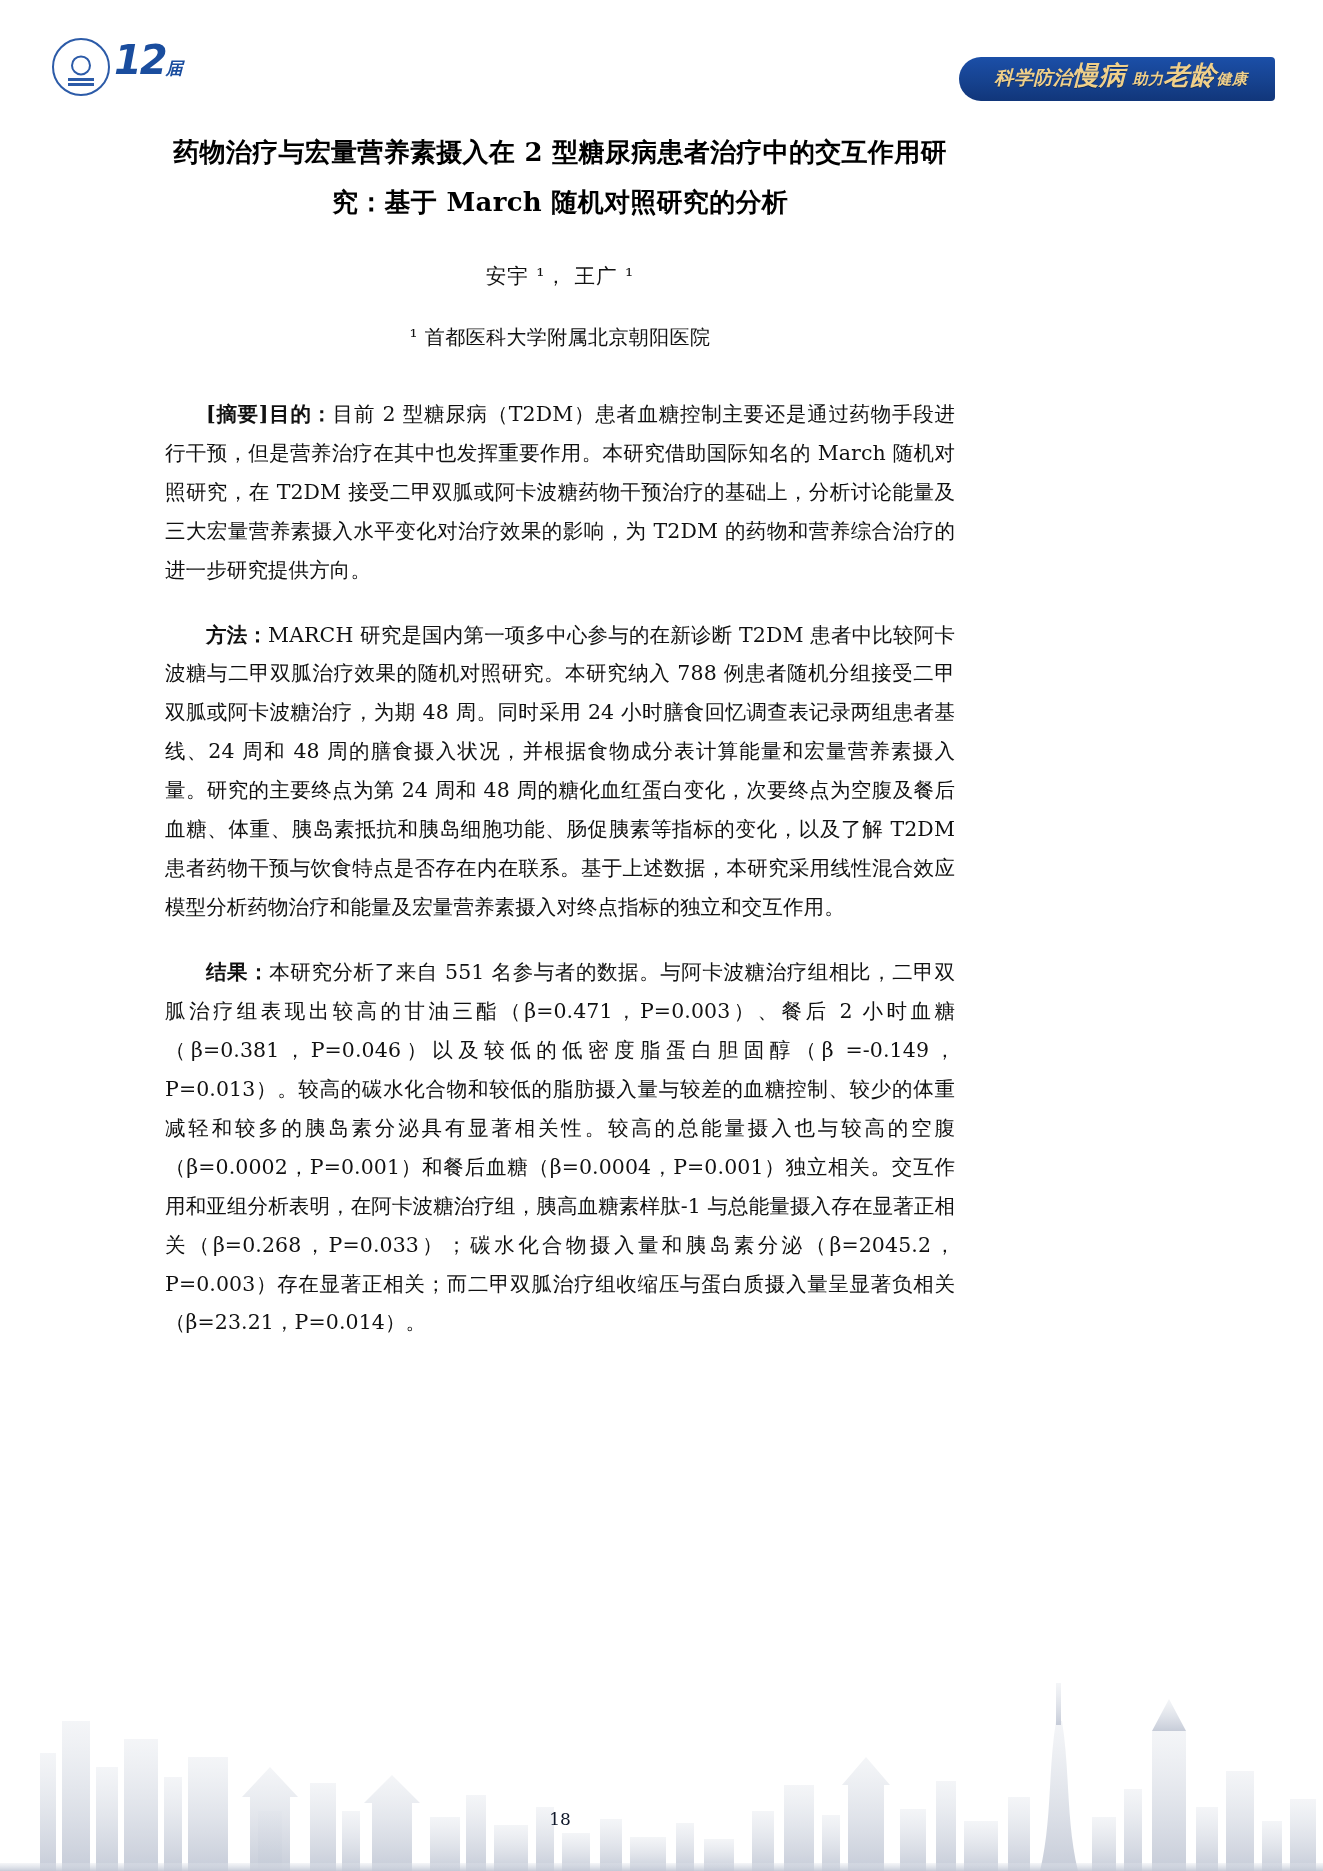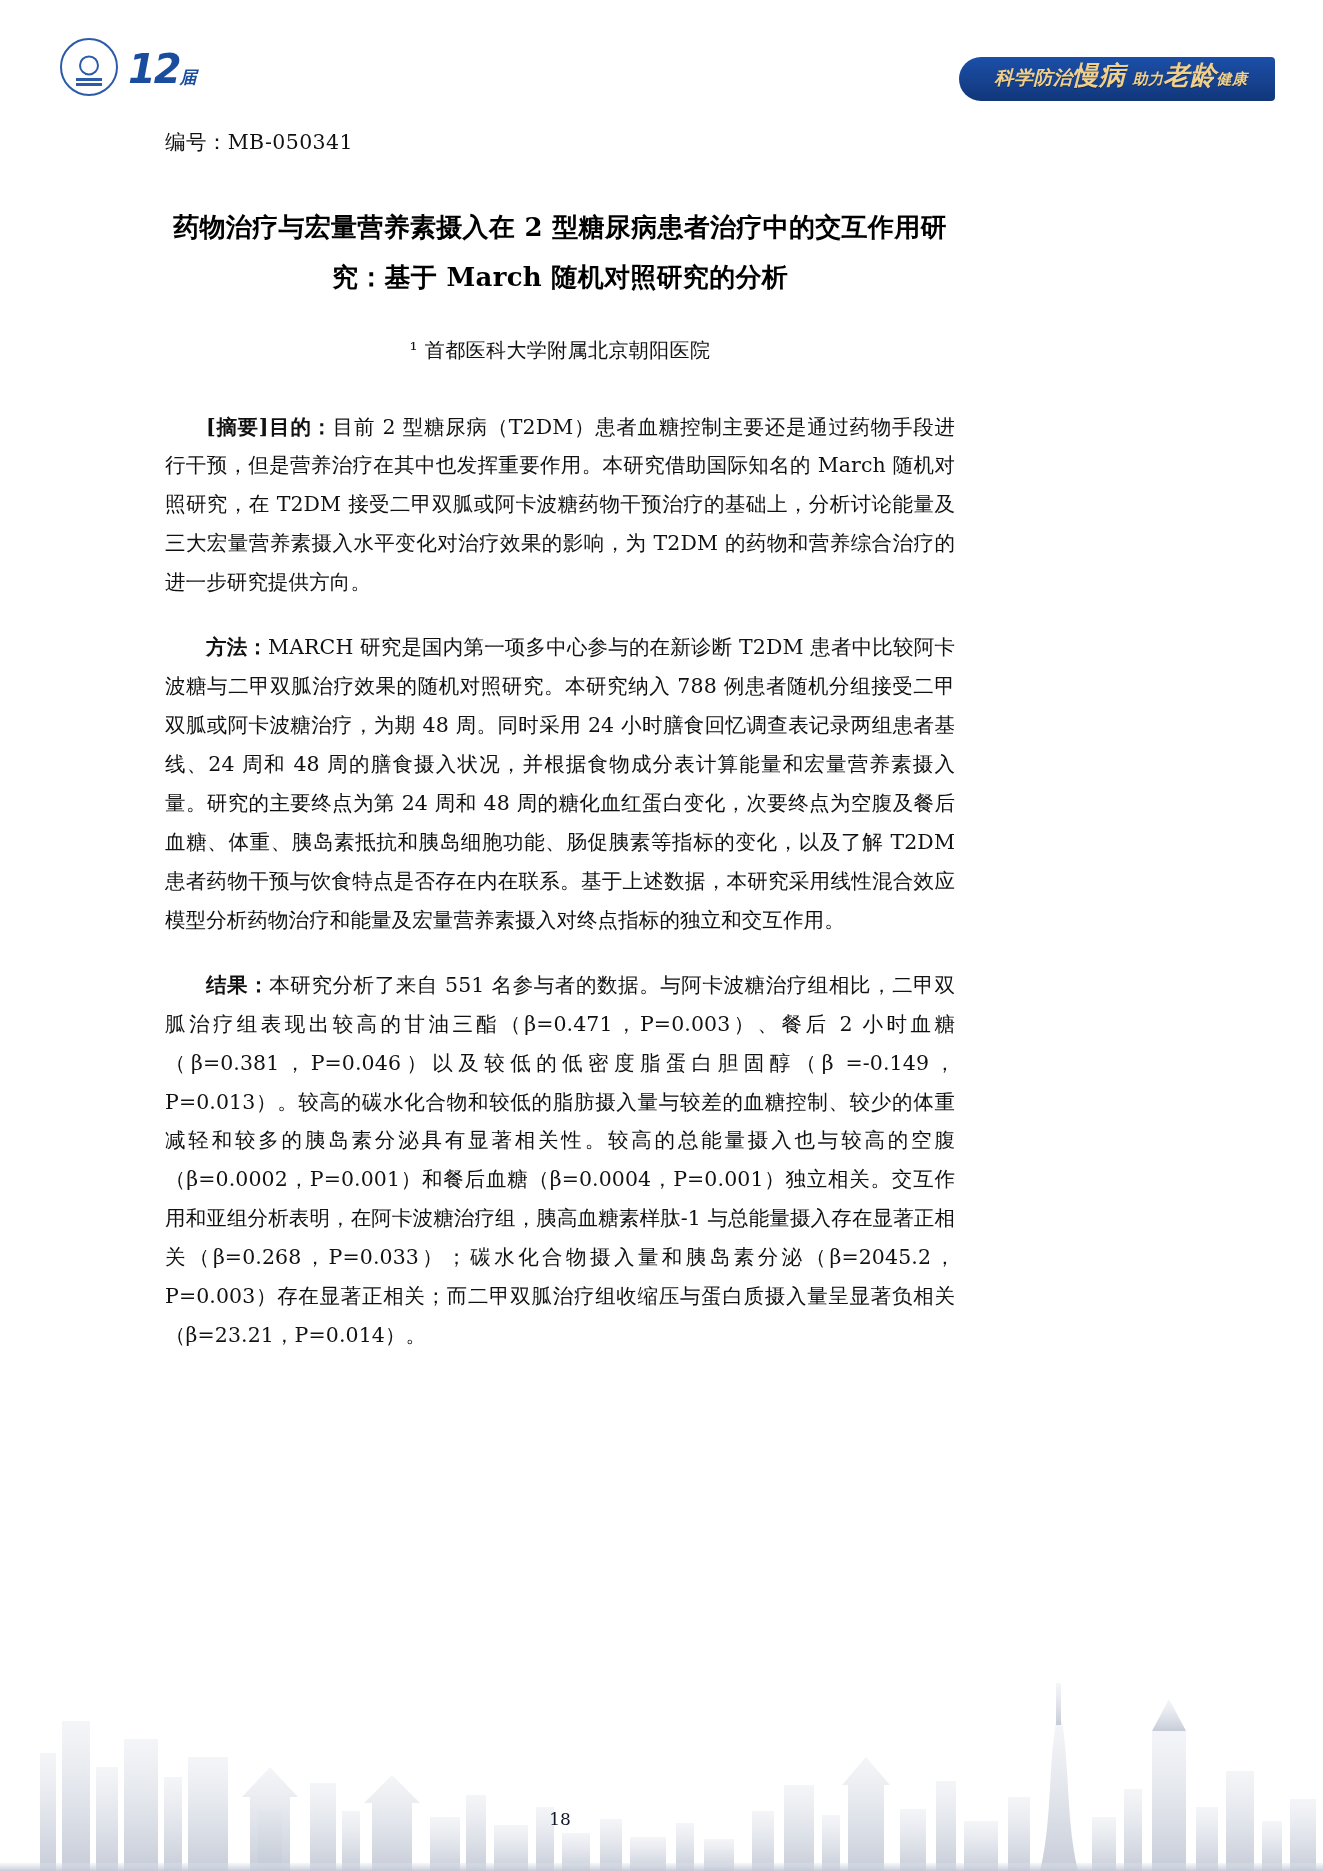--- a/index.html
+++ b/index.html
@@ -15,25 +15,25 @@
 
   
   .page-header {
     position: absolute;
     top: 0; left: 0;
     width: 1323px;
     height: 118px;
   }
   .logo-group {
     position: absolute;
-    left: 60px;
+    left: 52px;
     top: 38px;
     display: flex;
-    align-items: center;
-    gap: 10px;
+    align-items: flex-start;
+    gap: 4px;
   }
   .logo-seal {
     width: 58px;
     height: 58px;
     border-radius: 50%;
     border: 2px solid #2c5ba8;
     position: relative;
     flex: none;
     background: #ffffff;
   }
@@ -190,24 +190,24 @@
   </div>
 
   <div class="header-banner">
     <div class="banner-text"><span>科学防治</span><span class="big">慢病</span> <span class="sm">助力</span><span class="big">老龄</span><span class="sm">健康</span></div>
   </div>
 
 </div>
 
 <div class="content">
 
-  <div class="doc-number">编号：MB-050341</div>
 
   <h1 class="paper-title">药物治疗与宏量营养素摄入在 2 型糖尿病患者治疗中的交互作用研究：基于 March 随机对照研究的分析</h1>
 
+  <div class="authors">安宇 ¹， 王广 ¹</div>
 
   <div class="affiliation">¹ 首都医科大学附属北京朝阳医院</div>
 
   <p class="abs-para"><span class="abs-label">[摘要]目的：</span><span>目前 2 型糖尿病（T2DM）患者血糖控制主要还是通过药物手段进行干预，但是营养治疗在其中也发挥重要作用。本研究借助国际知名的 March 随机对照研究，在 T2DM 接受二甲双胍或阿卡波糖药物干预治疗的基础上，分析讨论能量及三大宏量营养素摄入水平变化对治疗效果的影响，为 T2DM 的药物和营养综合治疗的进一步研究提供方向。</span></p>
 
   <p class="abs-para"><span class="abs-label">方法：</span><span>MARCH 研究是国内第一项多中心参与的在新诊断 T2DM 患者中比较阿卡波糖与二甲双胍治疗效果的随机对照研究。本研究纳入 788 例患者随机分组接受二甲双胍或阿卡波糖治疗，为期 48 周。同时采用 24 小时膳食回忆调查表记录两组患者基线、24 周和 48 周的膳食摄入状况，并根据食物成分表计算能量和宏量营养素摄入量。研究的主要终点为第 24 周和 48 周的糖化血红蛋白变化，次要终点为空腹及餐后血糖、体重、胰岛素抵抗和胰岛细胞功能、肠促胰素等指标的变化，以及了解 T2DM 患者药物干预与饮食特点是否存在内在联系。基于上述数据，本研究采用线性混合效应模型分析药物治疗和能量及宏量营养素摄入对终点指标的独立和交互作用。</span></p>
 
   <p class="abs-para"><span class="abs-label">结果：</span><span>本研究分析了来自 551 名参与者的数据。与阿卡波糖治疗组相比，二甲双胍治疗组表现出较高的甘油三酯（β=0.471，P=0.003）、餐后 2 小时血糖（β=0.381，P=0.046）以及较低的低密度脂蛋白胆固醇（β =-0.149，P=0.013）。较高的碳水化合物和较低的脂肪摄入量与较差的血糖控制、较少的体重减轻和较多的胰岛素分泌具有显著相关性。较高的总能量摄入也与较高的空腹（β=0.0002，P=0.001）和餐后血糖（β=0.0004，P=0.001）独立相关。交互作用和亚组分析表明，在阿卡波糖治疗组，胰高血糖素样肽-1 与总能量摄入存在显著正相关（β=0.268，P=0.033）；碳水化合物摄入量和胰岛素分泌（β=2045.2，P=0.003）存在显著正相关；而二甲双胍治疗组收缩压与蛋白质摄入量呈显著负相关（β=23.21，P=0.014）。</span></p>
 
 </div>

